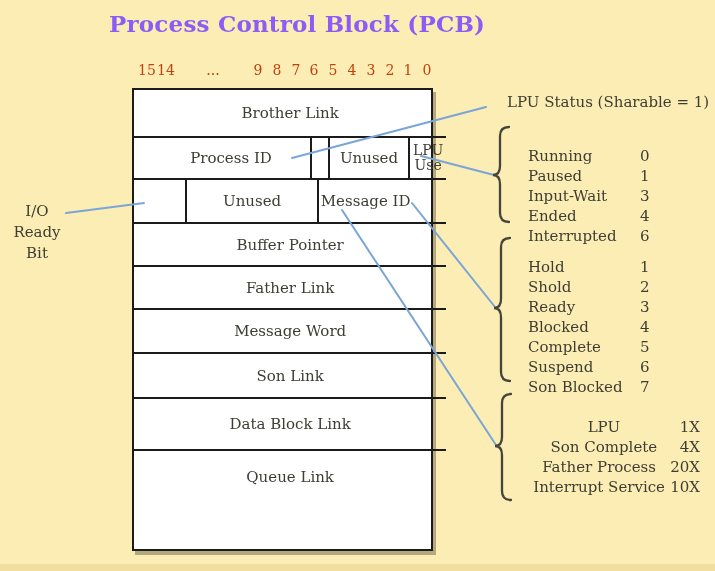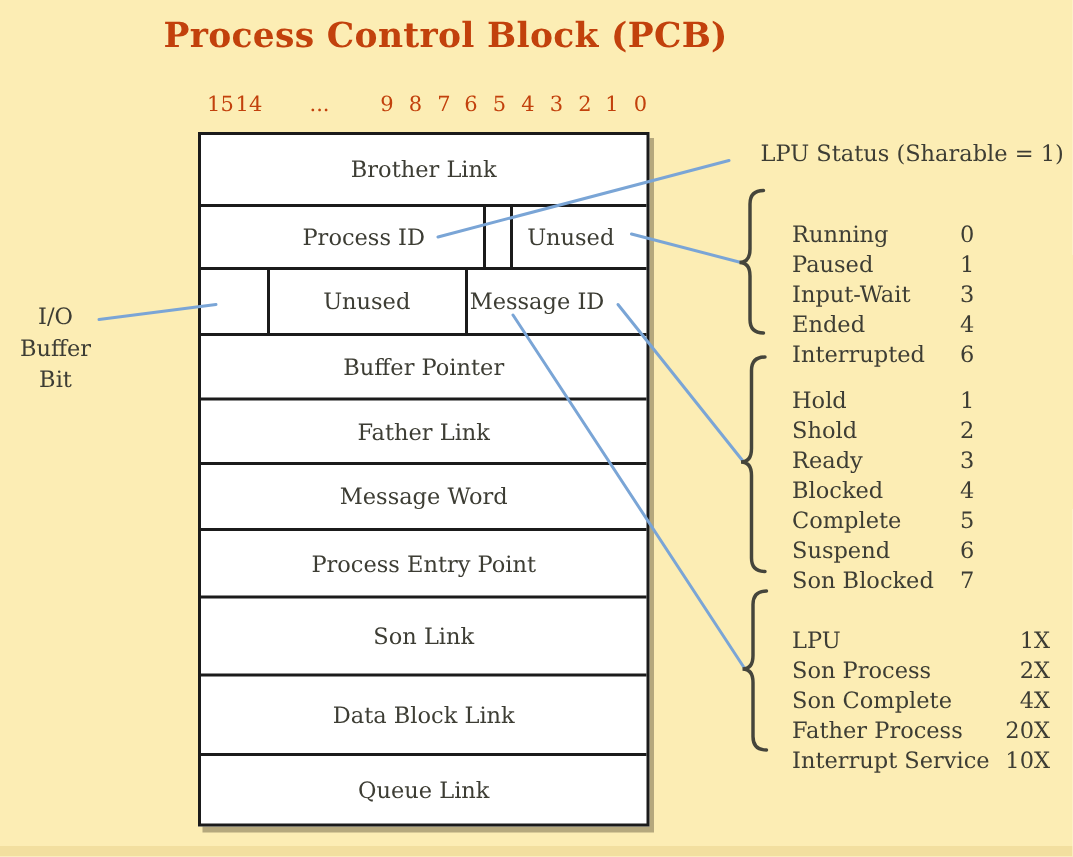--- a/index.html
+++ b/index.html
@@ -3,21 +3,21 @@
 <meta charset="utf-8">
 <style>
   html,body{margin:0;padding:0;}
   #stage{
     position:relative; width:715px; height:571px; overflow:hidden;
     background:#FCEDB4; color:#3D3D34;
     font-family:"DejaVu Serif", "Liberation Serif", serif;
   }
   .title{
     position:absolute; left:109px; top:10px; margin:0;
-    font-size:23px; font-weight:bold; color:#c2410c; letter-spacing:0.2px;
+    font-size:23px; font-weight:bold; color:#8b5cf6; letter-spacing:0.2px;
     white-space:nowrap;
   }
   .bit{
     position:absolute; top:62px; width:24px; text-align:center;
     font-size:14px; color:#c2410c;
   }
   
   .pcb{
     position:absolute; left:132px; top:88px; width:301px; height:463px;
     background:#FFFFFF; border:2px solid #1B1B1B; box-sizing:border-box;
@@ -48,21 +48,21 @@
   }
   .lpu-status{
     position:absolute; left:507px; top:93px; font-size:15px; white-space:nowrap; z-index:3;
   }
   .group{position:absolute; z-index:3; font-size:15px;margin-top:20px;}
   .lrow{display:flex; align-items:center; height:20px;}
   .g12{width:130px;}
   .g12 .lbl{width:112px; white-space:nowrap;}
   .g12 .val{flex:1;}
   .g3{width:172px;}
-  .g3 .lbl{flex:1; white-space:nowrap;}
+  .g3 .lbl{flex:1; white-space:nowrap;text-align:center;}
   .g3 .val{text-align:right;}
   .bottom-edge{
     position:absolute; left:0; top:564px; width:715px; height:7px; background:#F2DF9F;
   }
 </style>
 </head>
 <body>
 
 <div id="stage">
 
@@ -91,43 +91,43 @@
     <div class="row split">
       <div class="cell r2c1">
           <span>Process ID</span>
         </div>
       <div class="cell r2c2">
           <span></span>
         </div>
       <div class="cell r2c3">
           <span>Unused</span>
         </div>
+      <div class="cell r2c4">
+          <span>LPU Use</span>
+        </div>
     </div>
     <div class="row split">
       <div class="cell r3c1">
           <span></span>
         </div>
       <div class="cell r3c2">
           <span>Unused</span>
         </div>
       <div class="cell r3c3">
           <span>Message ID</span>
         </div>
     </div>
     <div class="row">
       <span>Buffer Pointer</span>
     </div>
     <div class="row">
       <span>Father Link</span>
     </div>
     <div class="row">
       <span>Message Word</span>
-    </div>
-    <div class="row">
-      <span>Process Entry Point</span>
     </div>
     <div class="row">
       <span>Son Link</span>
     </div>
     <div class="row">
       <span>Data Block Link</span>
     </div>
     <div class="row">
       <span>Queue Link</span>
     </div>
@@ -143,21 +143,21 @@
     </g>
     <g stroke="#45453B" stroke-width="2.3" fill="none" stroke-linecap="round">
       <path d="M 509,127 Q 500,127 500,136 L 500,166 Q 500,175 493,175 Q 500,175 500,184 L 500,213 Q 500,222 509,222"></path>
       <path d="M 510,238 Q 501,238 501,247 L 501,299 Q 501,308 494,308 Q 501,308 501,317 L 501,372 Q 501,381 510,381"></path>
       <path d="M 511,394 Q 502,394 502,403 L 502,437 Q 502,446 495,446 Q 502,446 502,455 L 502,491 Q 502,500 511,500"></path>
     </g>
   </svg>
 
   <div class="io-label">
     <div>I/O</div>
-    <div>Buffer Bit</div>
+    <div>Ready Bit</div>
   </div>
 
   <div class="lpu-status">LPU Status (Sharable = 1)</div>
 
   <div class="group g12" style="left:528px; top:126px;">
     <div class="lrow">
         <span class="lbl">Running</span>
         <span class="val">0</span>
       </div>
     <div class="lrow">
@@ -208,24 +208,20 @@
         <span class="val">7</span>
       </div>
   </div>
 
   <div class="group g3" style="left:528px; top:397px;">
     <div class="lrow">
         <span class="lbl">LPU</span>
         <span class="val">1X</span>
       </div>
     <div class="lrow">
-        <span class="lbl">Son Process</span>
-        <span class="val">2X</span>
-      </div>
-    <div class="lrow">
         <span class="lbl">Son Complete</span>
         <span class="val">4X</span>
       </div>
     <div class="lrow">
         <span class="lbl">Father Process</span>
         <span class="val">20X</span>
       </div>
     <div class="lrow">
         <span class="lbl">Interrupt Service</span>
         <span class="val">10X</span>

